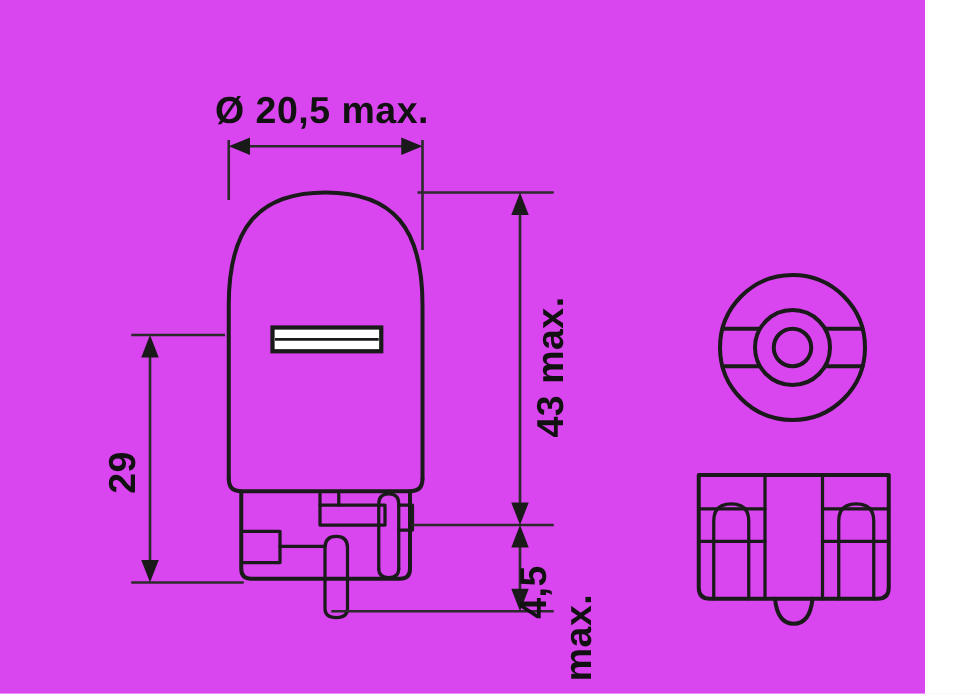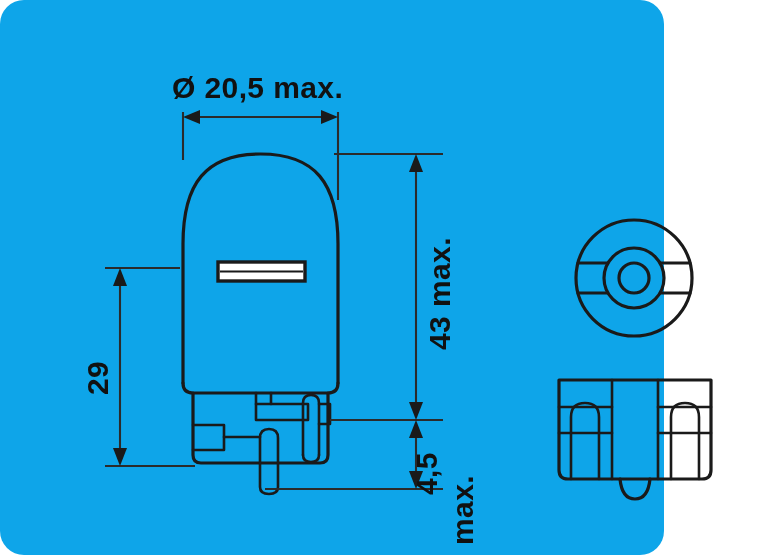--- a/index.html
+++ b/index.html
@@ -8,24 +8,23 @@
     background: #ffffff;
   }
   body {
     width: 784px;
     height: 555px;
     font-family: "Liberation Sans", sans-serif;
     overflow: hidden;
   }
   #drawing-root {
     position: relative;
-    width: 664px;
+    width: 740px;
     height: 555px;
-    background: #0ea5e9;
-    border-radius: 24px;
+    background: #d946ef;
   }
   svg#tech-drawing {
     display: block;
     width: 784px;
     height: 555px;
   }
   .outline {
     fill: none;
     stroke: #1a1a1a;
     stroke-width: 3.2;

